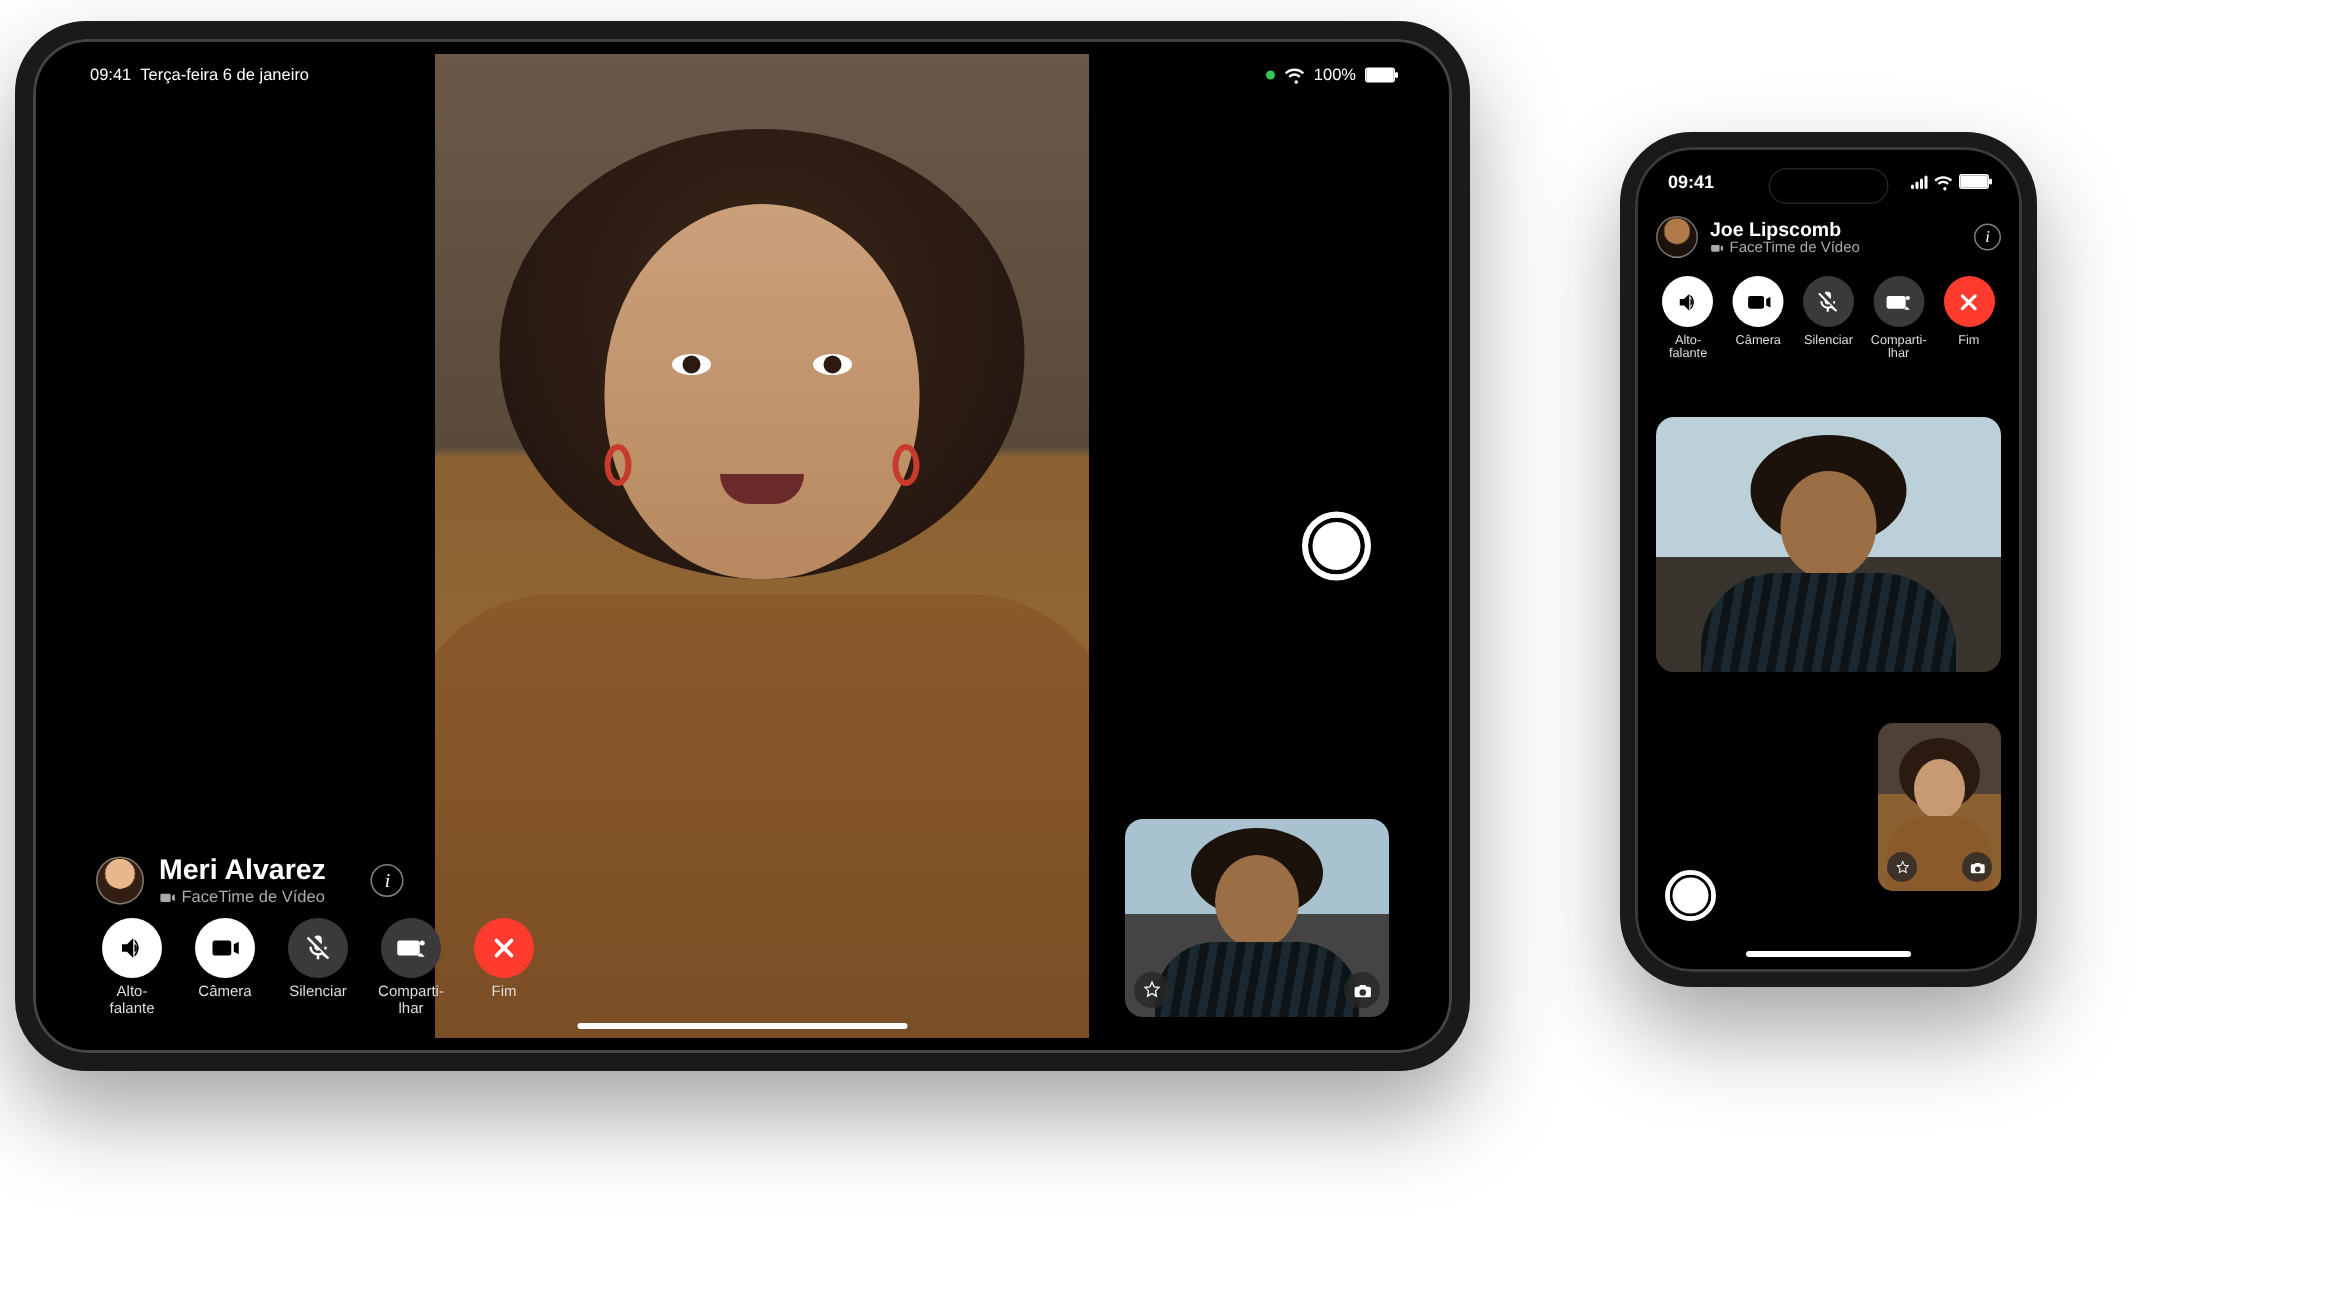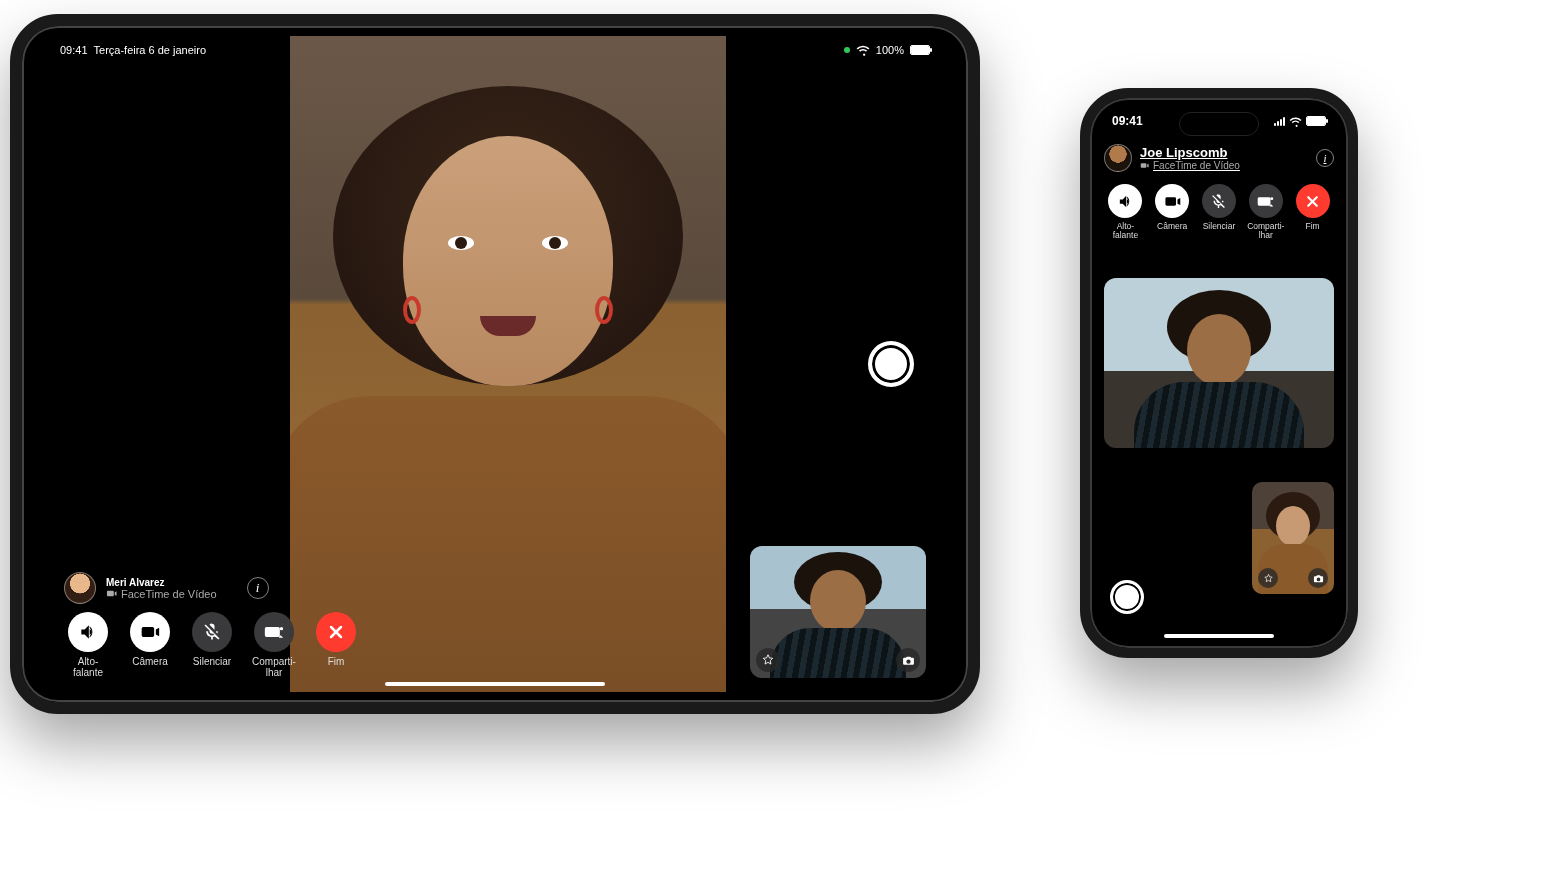--- a/index.html
+++ b/index.html
@@ -87,21 +87,21 @@
     position: absolute;
     left: 14px; bottom: 14px;
     display: flex; flex-direction: column; gap: 8px;
   }
   .hud-header { display: flex; align-items: center; gap: 10px; }
   .avatar {
     width: 32px; height: 32px; border-radius: 50%;
     background: radial-gradient(circle at 50% 35%, #e8b78c 0 40%, #331e14 41% 100%);
     border: 1px solid rgba(255,255,255,0.4);
   }
-  .hud-name { font-size: 10px; font-weight: 600; }
+  .hud-name { font-size: 19px; font-weight: 600; }
   .hud-sub { font-size: 11px; color: #aaa; display:flex; align-items:center; gap:4px; }
   .hud-info {
     width: 22px; height: 22px; border-radius: 50%;
     border: 1px solid rgba(255,255,255,0.5);
     display: flex; align-items: center; justify-content: center;
     font-style: italic; font-family: Georgia, serif; font-size: 13px;
   }
   .hud-controls { display: flex; gap: 14px; }
   .ctrl { display: flex; flex-direction: column; align-items: center; gap: 4px; font-size: 10px; color:#ddd; text-align:center; line-height:1.1; width:48px;}
   .btn {
@@ -153,21 +153,21 @@
   .iphone .dynamic-island{position:absolute;top:10px;left:50%;transform:translateX(-50%);width:80px;height:24px;background:#000;border-radius:16px;z-index:5;border:1px solid #222;}
   .iphone .statusbar {
     position: absolute; top: 12px; left: 18px; right: 18px;
     display: flex; justify-content: space-between; font-size: 12px; font-weight:600;
   }
   .iphone .statusbar .r{display:flex;gap:4px;align-items:center;}
   .iphone .hud-top {
     position: absolute; top: 42px; left: 10px; right: 10px;
     display: flex; flex-direction: column; gap: 8px;
   }
-  .iphone .hud-top .row{display:flex;align-items:center;gap:8px;text-decoration:underline;}
+  .iphone .hud-top .row{display:flex;align-items:center;gap:8px;}
   .iphone .avatar{width:28px;height:28px;background:radial-gradient(circle at 50% 35%,#b07a4a 0 40%,#1c120c 41% 100%);}
   .iphone .hud-name{font-size:13px;}
   .iphone .hud-sub{font-size:10px;}
   .iphone .hud-info{width:18px;height:18px;font-size:11px;margin-left:auto;}
   .iphone .hud-controls-p { display:flex; gap:4px; margin-top:4px;}
   .iphone .ctrl{width:44px;font-size:8.5px;}
   .iphone .btn{width:34px;height:34px;}
   .iphone .btn svg{width:17px;height:17px;}
 
   .iphone .remote-video {

